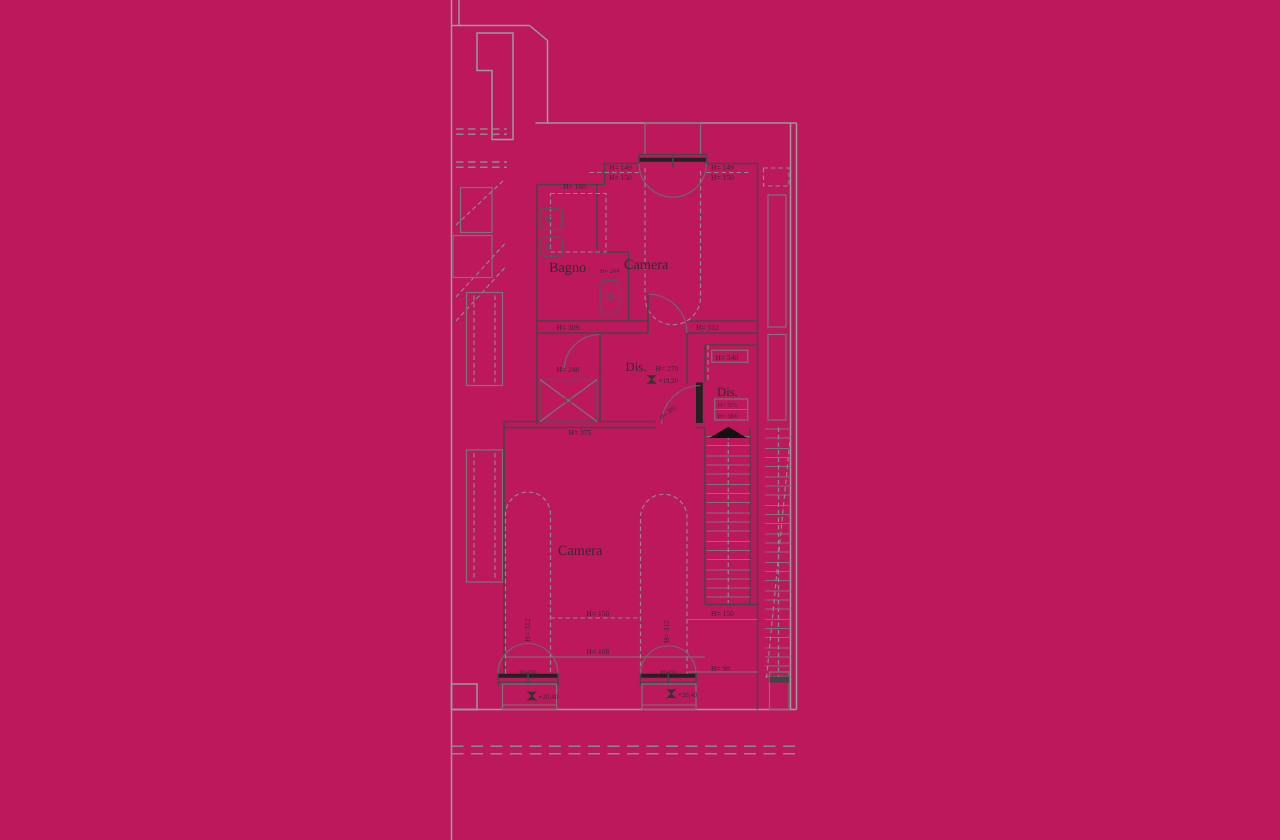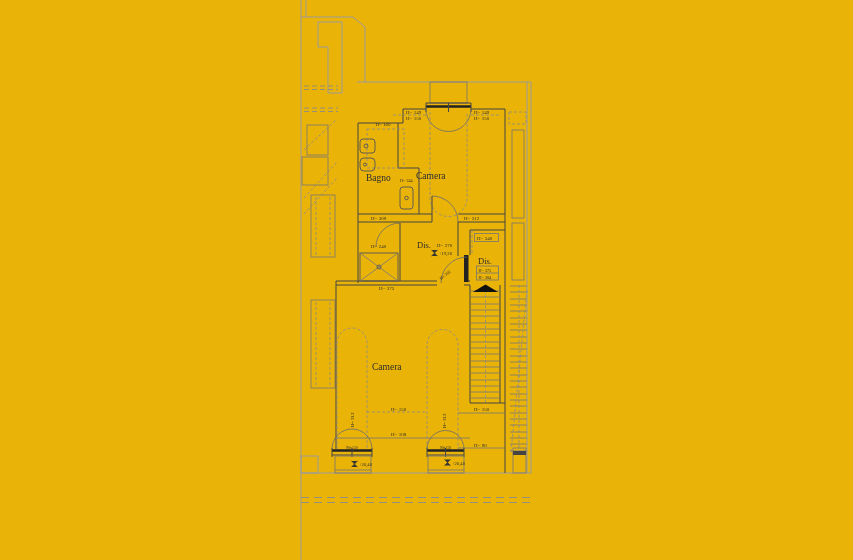--- a/index.html
+++ b/index.html
@@ -1,16 +1,16 @@
 <!DOCTYPE html>
 <html><head>
 <meta charset="utf-8">
 <style>
   html,body{margin:0;padding:0;background:#ffffff;}
-  .stage{position:relative;width:853px;height:560px;background:#eab308;overflow:hidden;
+  .stage{position:relative;width:853px;height:560px;background:#be185d;overflow:hidden;
          font-family:"Liberation Serif", serif;}
   svg text{font-family:"Liberation Serif", serif; fill:#2e2e2e;}
   .room-lbl{font-size:9.5px;}
   .dis-lbl{font-size:8.5px;}
   .dim{font-size:5px;}
   .dim-s{font-size:4.2px;}
   .elev{font-size:4.6px;}
   .tiny{font-size:3.8px;}
   .w{stroke:#454545;stroke-width:1;fill:none;}
   .wk{stroke:#222;stroke-width:2.6;fill:none;}

